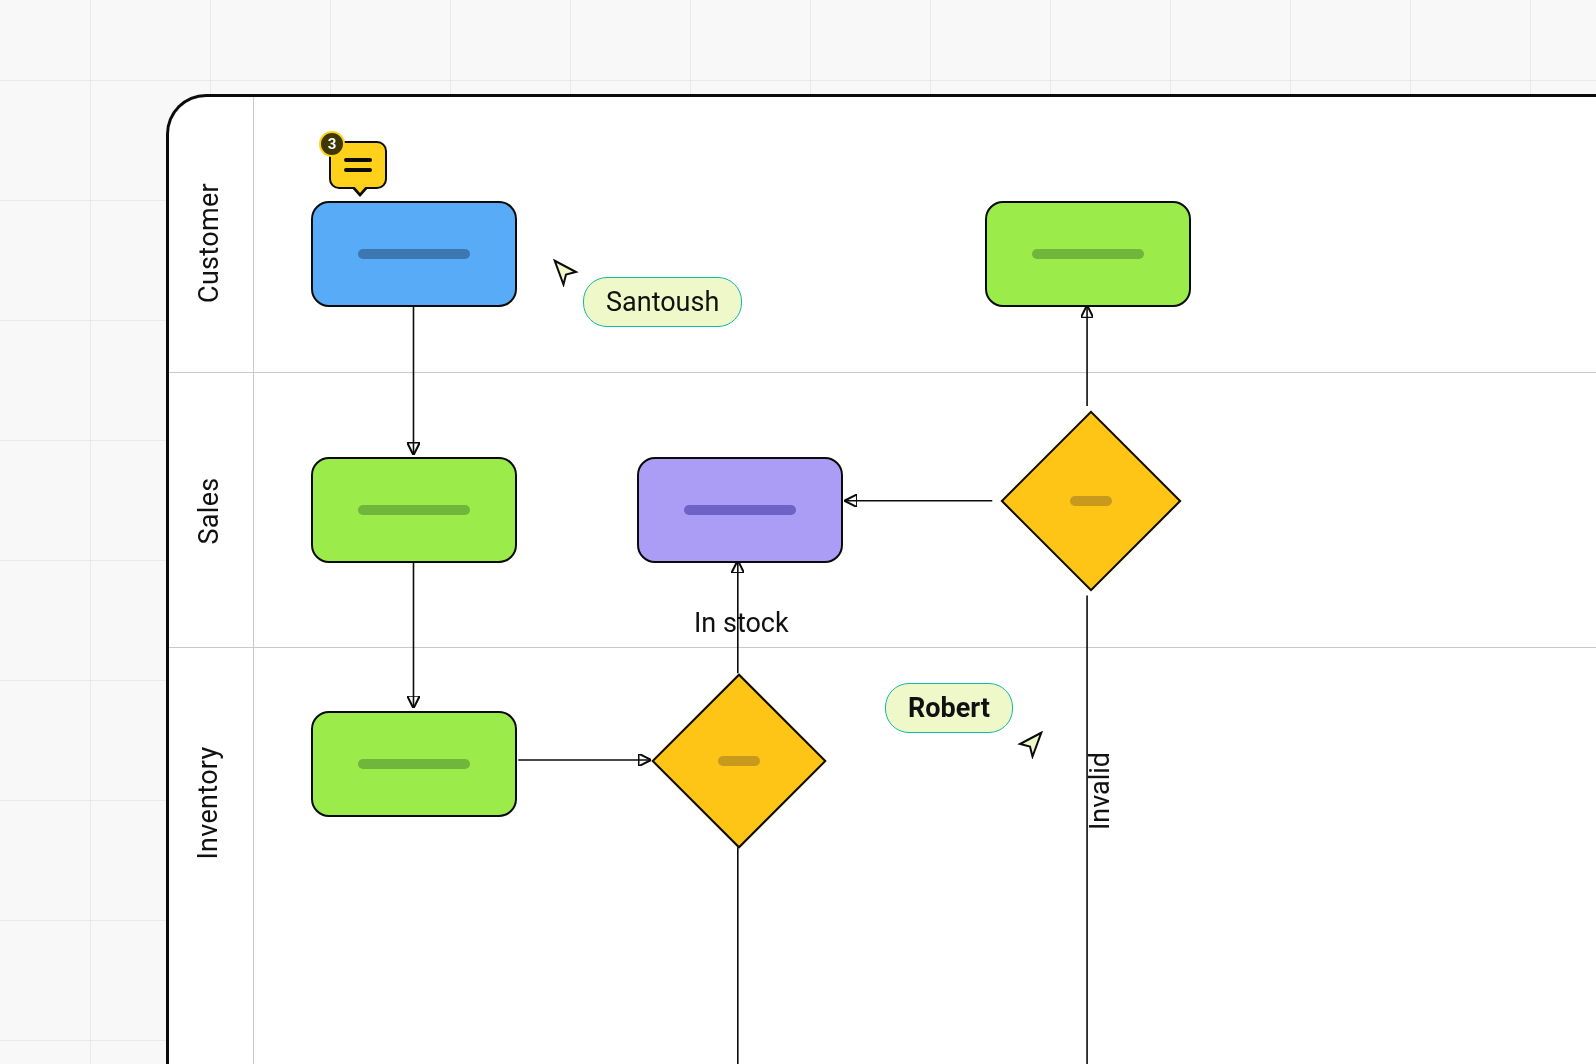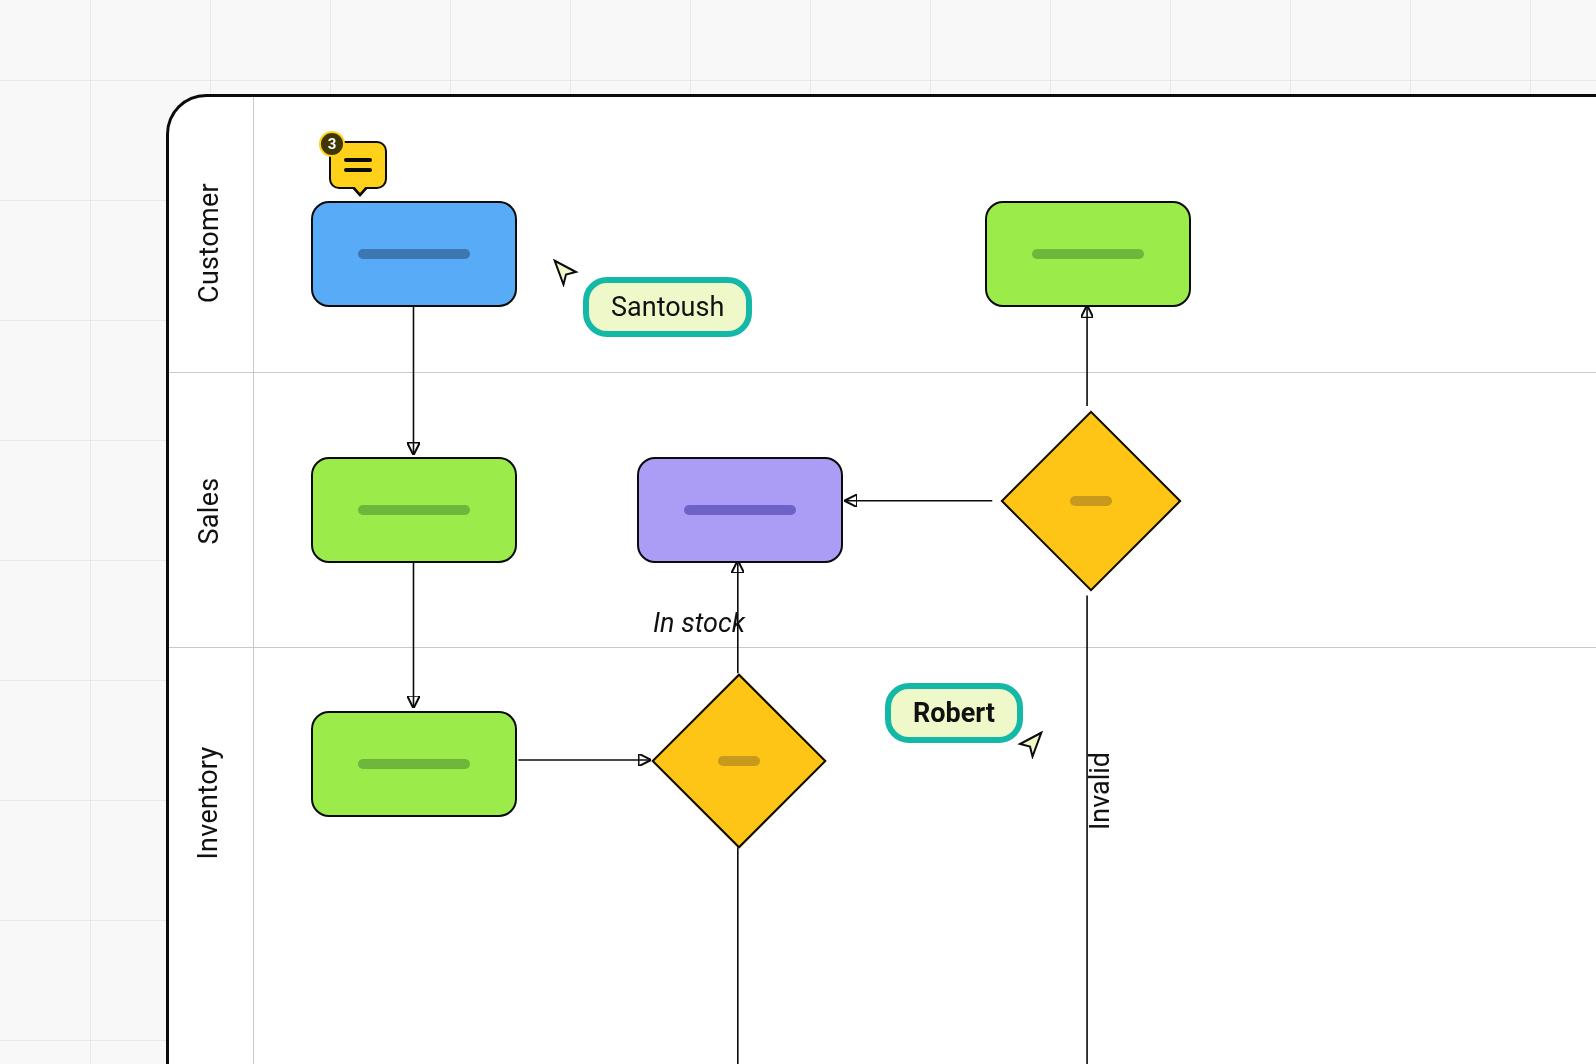--- a/index.html
+++ b/index.html
@@ -174,21 +174,21 @@
     display: flex;
     align-items: center;
     justify-content: center;
     z-index: 3;
   }
 
   
   .cursor-tag {
     position: absolute;
     background: #eef8c8;
-    border: 6px solid #14b8a6;
+    border: 1px solid #14b8a6;
     border-radius: 24px;
     padding: 8px 22px;
     font-size: 27px;
     color: #111;
   }
 
   
   svg.arrows {
     position: absolute;
     left: 0; top: 0;
@@ -268,21 +268,21 @@
   </div>
 
   <div class="box green" style="left:142px; top:614px;">
     <div class="box-bar"></div>
   </div>
 
   <div class="diamond" style="left:508px; top:602px; width:124px; height:124px;">
     <div class="dash"></div>
   </div>
 
-  <div class="edge-label" style="left:484px; top:510px;font-style:italic;">In stock</div>
+  <div class="edge-label" style="left:525px; top:510px;">In stock</div>
   <div class="edge-label vertical" style="left:892px; top:678px;">Invalid</div>
 
   <svg style="position:absolute; left:382px; top:160px; width:30px; height:30px;" viewBox="0 0 24 24">
     <path d="M3 3 L20 12 L12 14 L10 22 Z" fill="#eef8c8" stroke="#0b0b0b" stroke-width="1.6"></path>
   </svg>
   <div class="cursor-tag" style="left:414px; top:180px;">Santoush</div>
 
   <div class="cursor-tag" style="left:716px; top:586px;font-weight:bold;">Robert</div>
   <svg style="position:absolute; left:846px; top:632px; width:30px; height:30px;" viewBox="0 0 24 24">
     <path d="M21 3 L4 12 L12 14 L14 22 Z" fill="#eef8c8" stroke="#0b0b0b" stroke-width="1.6"></path>

